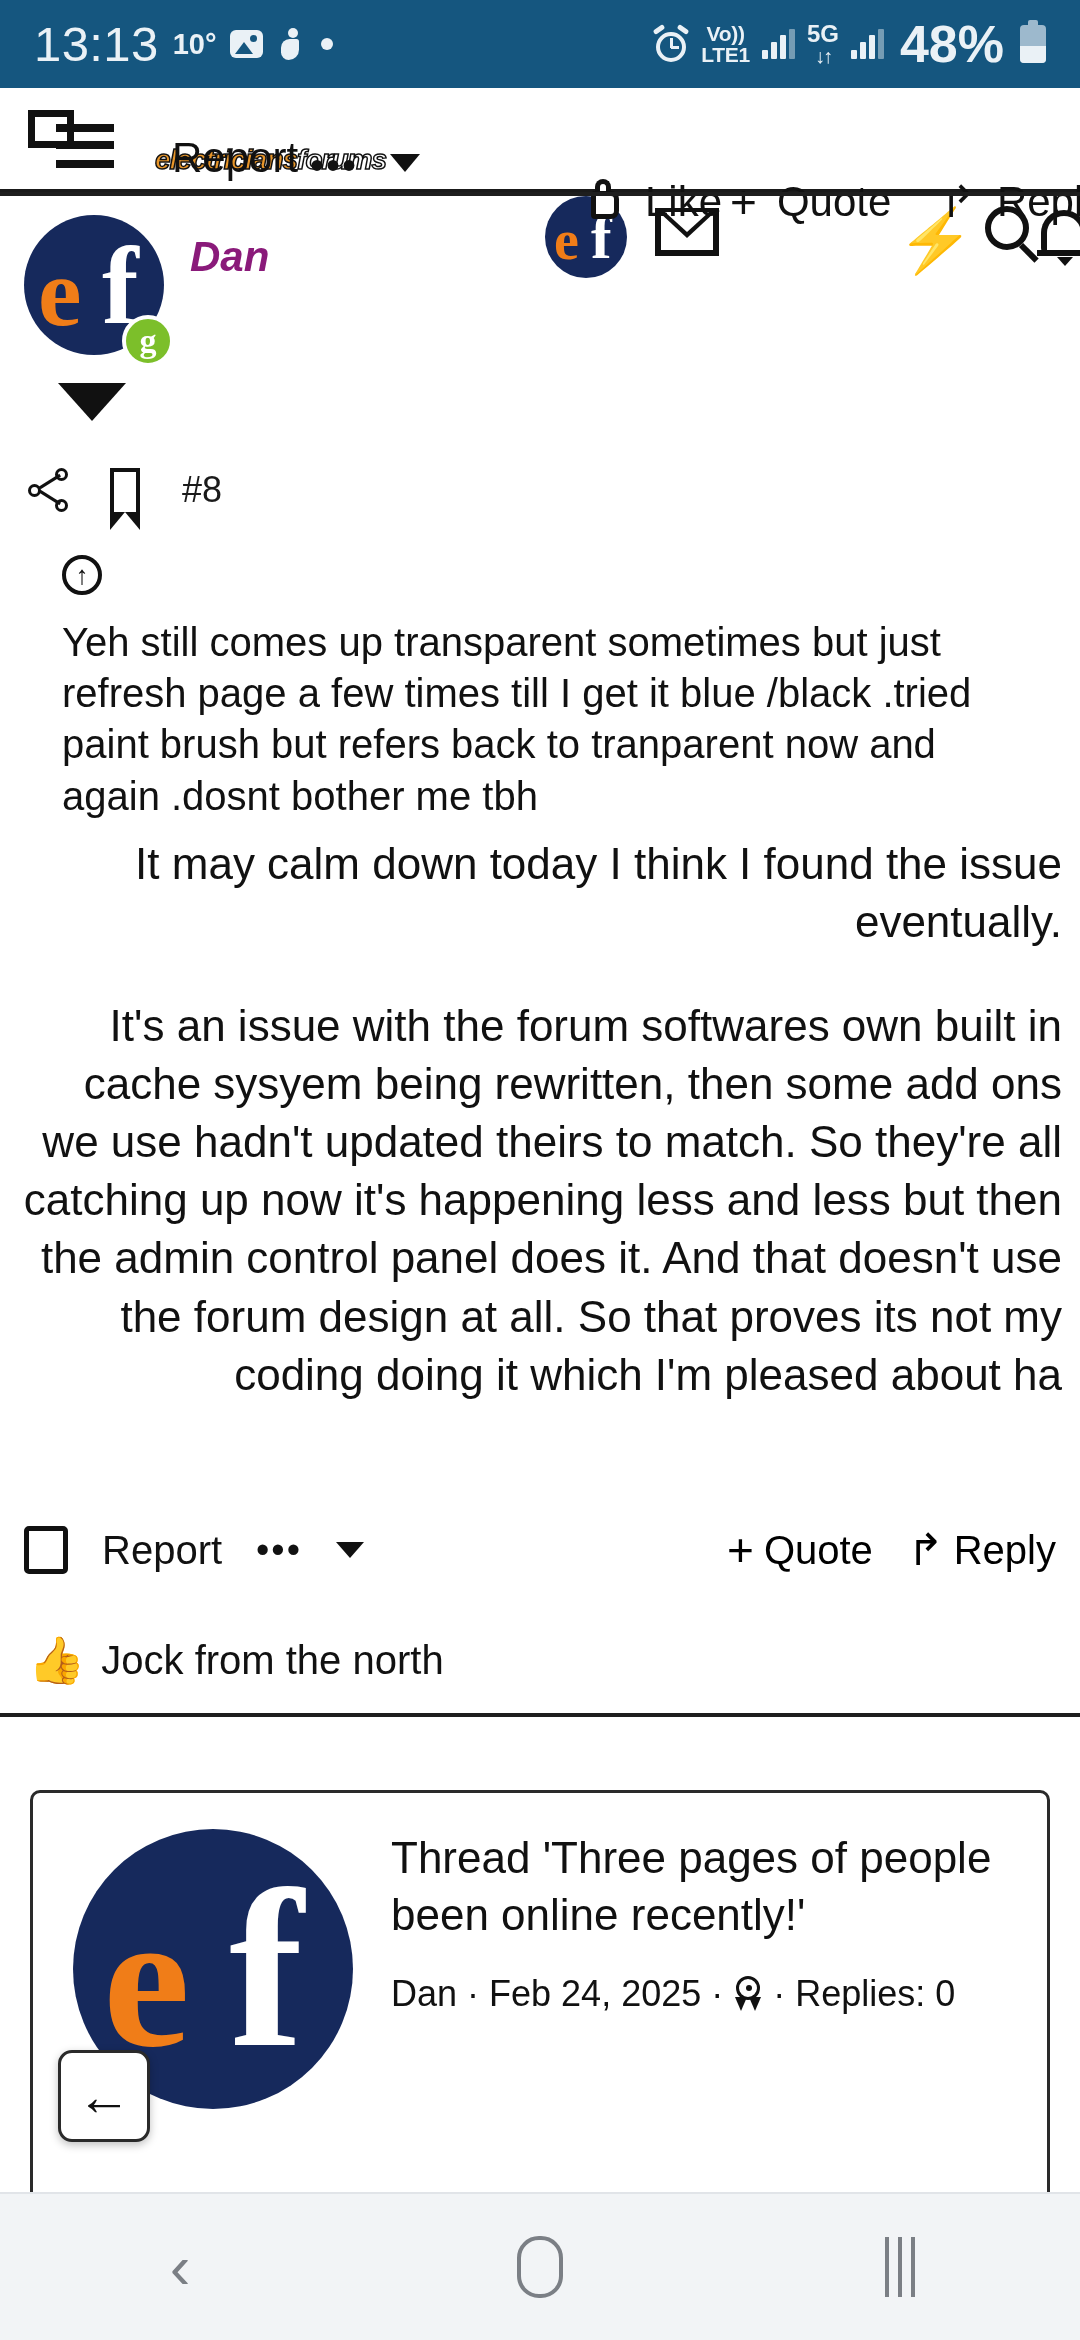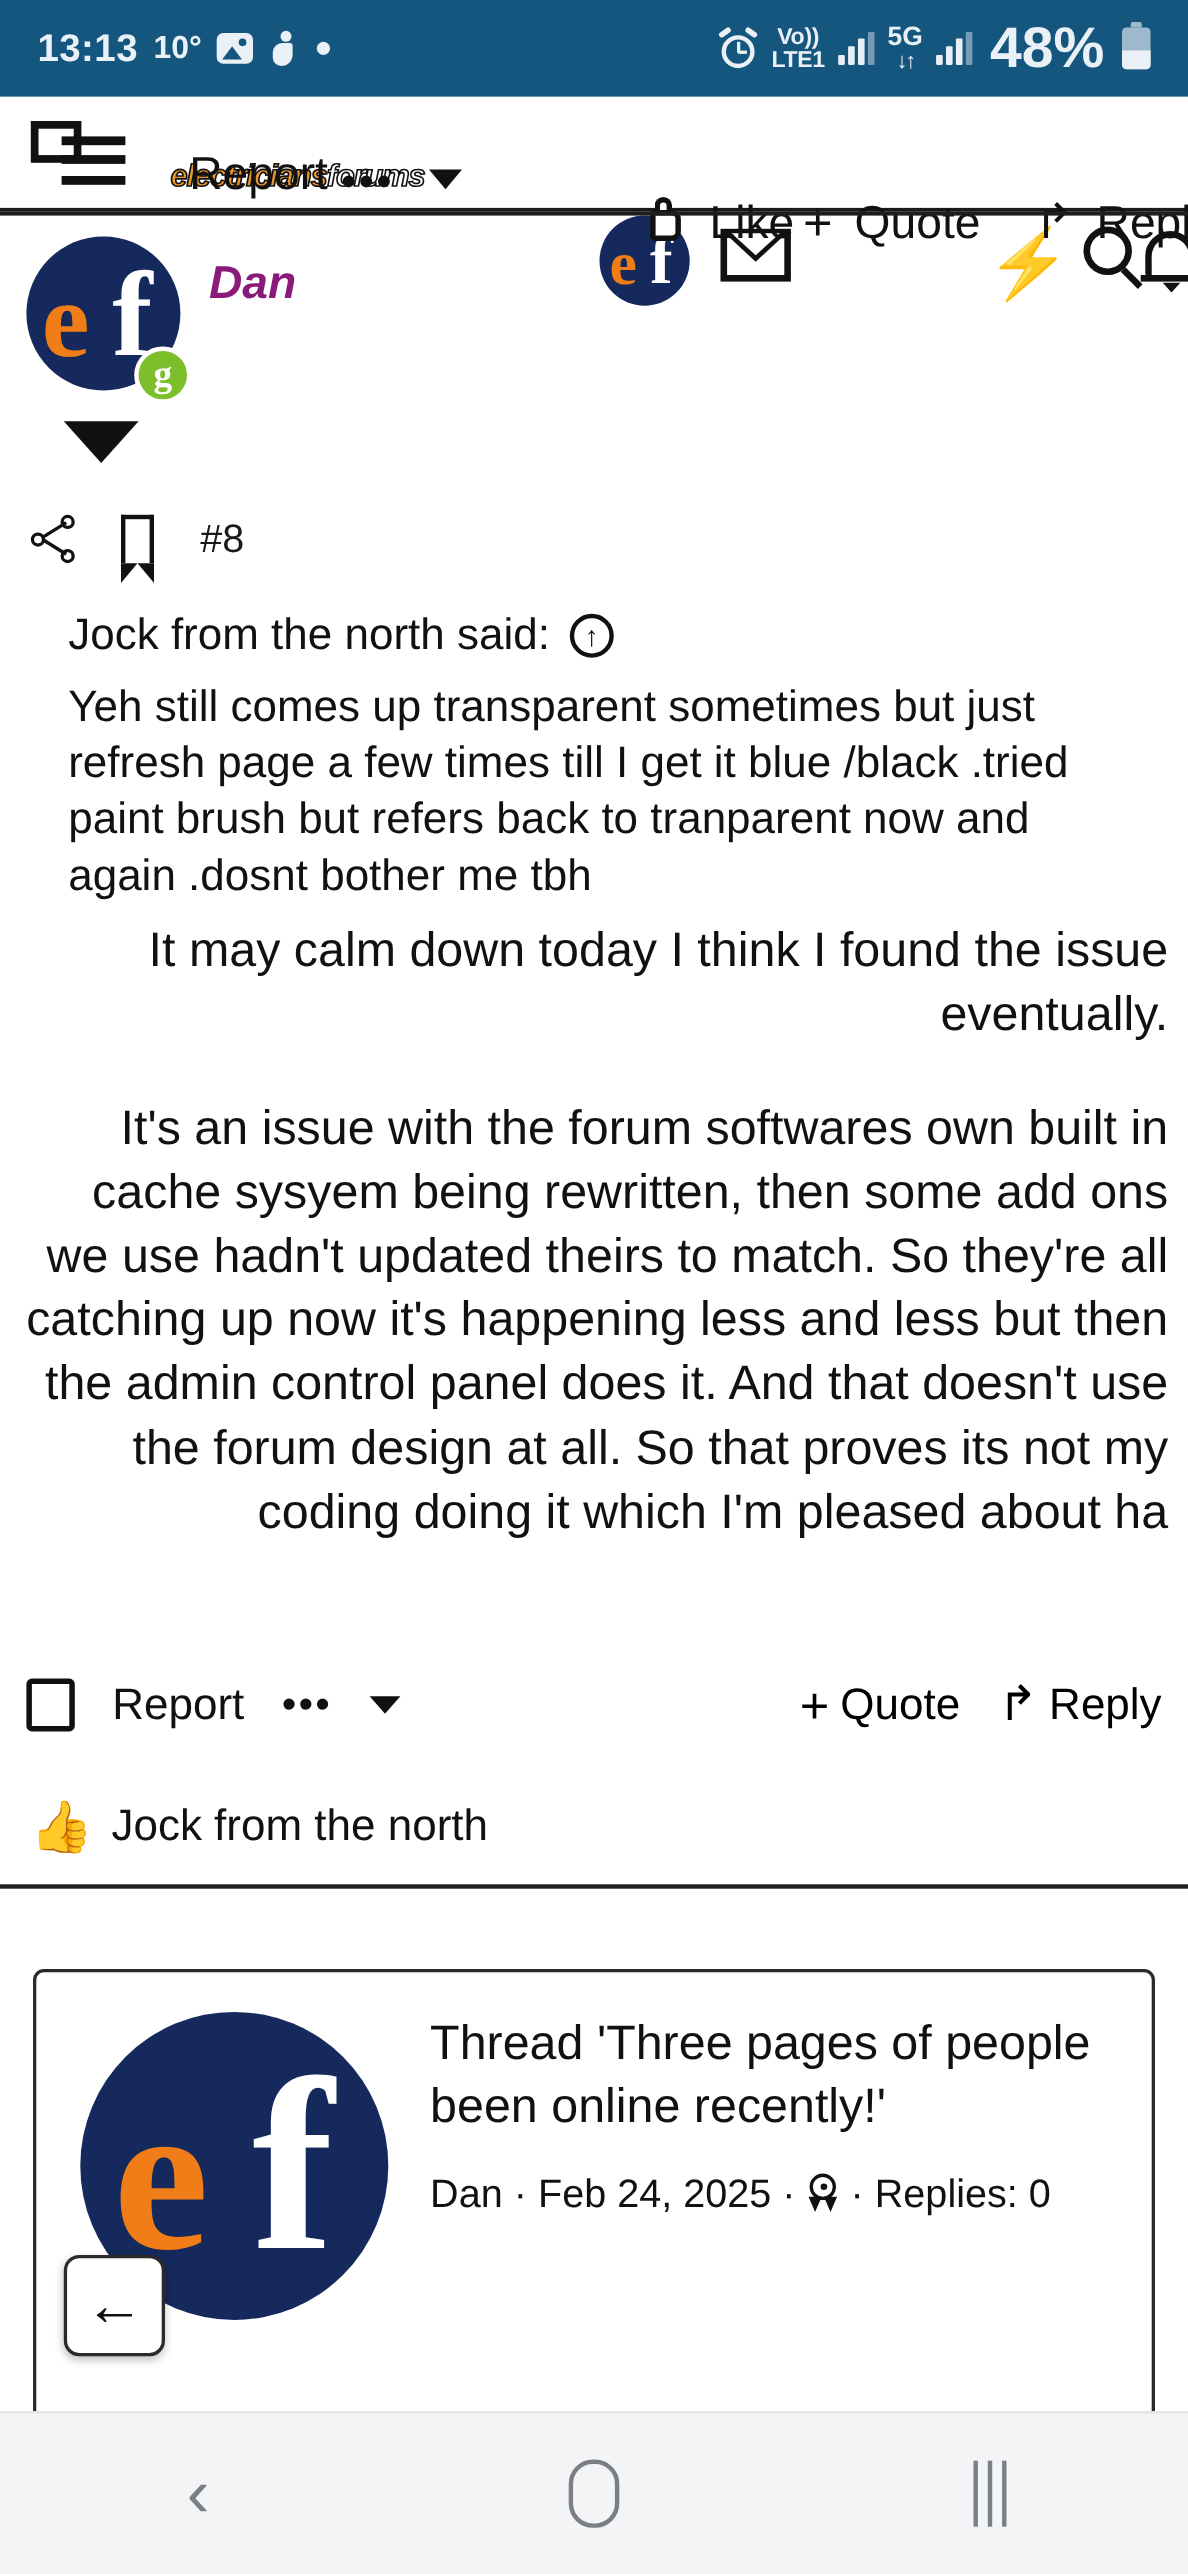--- a/index.html
+++ b/index.html
@@ -12,21 +12,21 @@
   .phone { position:relative; width:1080px; height:2340px; background:#fff; }
 
   
   .statusbar{
     position:absolute; top:0; left:0; width:1080px; height:88px;
     background:#15567f; color:#eaf1f6;
     display:flex; align-items:center; justify-content:space-between;
     padding:0 34px;
   }
   .sb-left{ display:flex; align-items:center; gap:14px; }
-  .sb-time{ font-size:35px; font-weight:700; letter-spacing:.4px; }
+  .sb-time{ font-size:49px; font-weight:400; letter-spacing:.4px; }
   .sb-temp{ font-size:29px; font-weight:700; }
   .sb-right{ display:flex; align-items:center; gap:12px;text-align:center; }
   .ico-photo{
     width:33px; height:28px; border-radius:6px; background:#eaf1f6;
     position:relative; flex:0 0 auto;
   }
   .ico-photo:after{
     content:""; position:absolute; left:5px; bottom:4px;
     border-left:9px solid transparent; border-right:9px solid transparent;
     border-bottom:12px solid #15567f;
@@ -523,21 +523,20 @@
             <i></i>
             <u></u>
             <u class="b"></u>
         </span>
         <span class="ico-bookmark"></span>
         <span class="post-num">#8</span>
       </span>
     </div>
 
     <div class="quote-head">
-      <span>Jock from the north said:</span>
       <span class="jump-up">↑</span>
     </div>
     <div class="quote-body">Yeh still comes up transparent sometimes but just refresh page a few times till I get it blue /black .tried paint brush but refers back to tranparent now and again .dosnt bother me tbh</div>
 
     <div class="post-body">
       <p>It may calm down today I think I found the issue eventually.</p>
       <p>It's an issue with the forum softwares own built in cache sysyem being rewritten, then some add ons we use hadn't updated theirs to match. So they're all catching up now it's happening less and less but then the admin control panel does it. And that doesn't use the forum design at all. So that proves its not my coding doing it which I'm pleased about ha</p>
     </div>
 
     <div class="post-actions">

